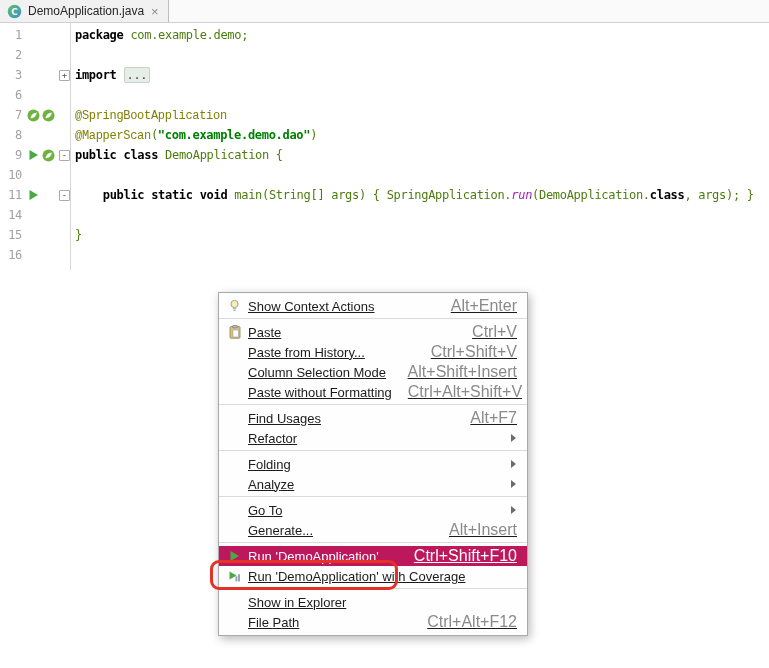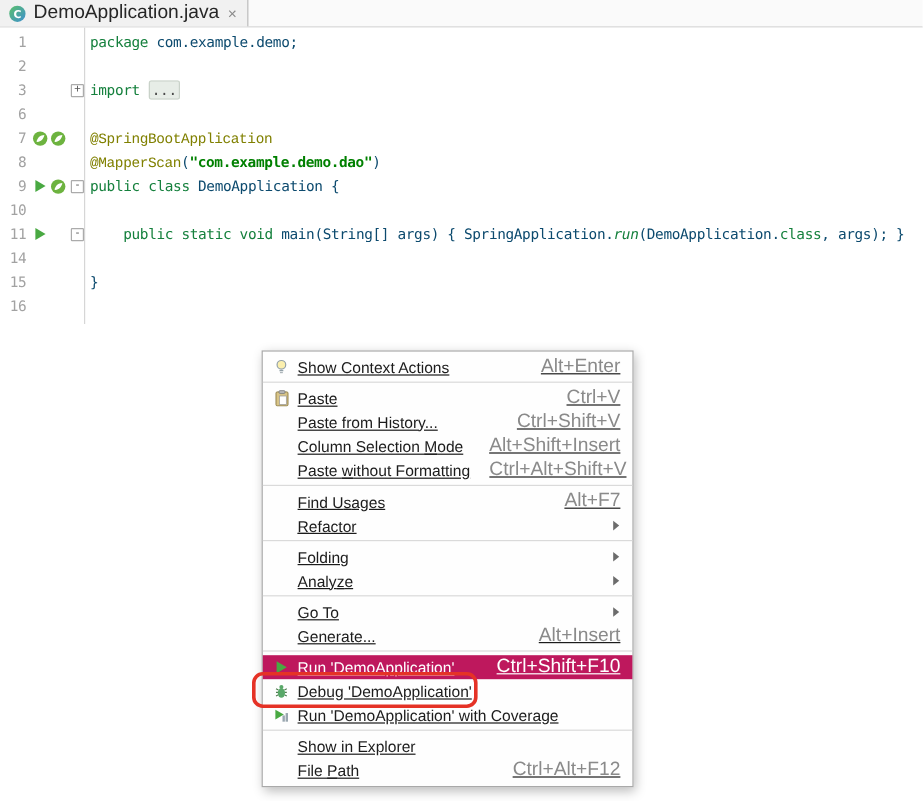--- a/index.html
+++ b/index.html
@@ -3,41 +3,41 @@
 <meta charset="utf-8">
 <style>
   html,body{margin:0;padding:0;background:#ffffff;font-family:"Liberation Sans",sans-serif;}
   .app{position:relative;width:769px;height:668px;overflow:hidden;background:#ffffff;}
 
   
   .tabbar{position:absolute;top:0;left:0;right:0;height:22px;background:#FAFAFA;border-bottom:1px solid #CFCFCF;}
   .tab{position:absolute;left:0;top:0;height:22px;display:flex;align-items:center;
        padding:0 9px 0 7px;background:#F1F1F1;border-right:1px solid #BEBEBE;box-sizing:border-box;}
   .tab-icon{display:inline-flex;width:15px;height:15px;}
-  .tab-label{margin:0 7px 0 6px;font-size:16px;color:#262626;white-space:nowrap;}
+  .tab-label{margin:0 7px 0 6px;font-size:12px;color:#262626;white-space:nowrap;}
   .tab-close{color:#8A8A8A;font-size:13px;line-height:13px;cursor:pointer;}
 
   
   .editor{position:absolute;top:23px;left:0;right:0;bottom:0;background:#ffffff;}
   .gutter-sep{position:absolute;left:70px;top:0;width:1px;height:247px;background:#D6D6D6;}
   #code{position:absolute;top:2px;left:0;right:0;}
   .line{position:relative;height:20px;}
   .ln{position:absolute;left:0;top:0;width:22px;text-align:right;color:#A2A2A2;
       font:12px/20px "DejaVu Sans Mono",monospace;letter-spacing:-0.3px;}
   .gic{position:absolute;left:27px;top:0;height:20px;display:flex;align-items:center;gap:2px;}
   .gi{display:inline-flex;width:13px;height:13px;align-items:center;justify-content:center;}
   .fold{position:absolute;left:59px;top:5px;width:9px;height:9px;border:1px solid #ABABAB;
         background:#FFFFFF;color:#555;font:9px/9px "DejaVu Sans Mono",monospace;text-align:center;border-radius:1px;}
   .ct{position:absolute;left:75px;top:0;white-space:pre;color:#000;
       font:12px/20px "DejaVu Sans Mono",monospace;letter-spacing:-0.3px;}
-  .tk-kw{color:#15803d;font-weight:normal;}
+  .tk-kw{color:#000000;font-weight:bold;}
   .tk-ann{color:#808000;font-family:Liberation Mono, monospace;}
   .tk-str{color:#008000;font-weight:bold;}
-  .tk-pl{color:#0c4a6e;}
-  .tk-it{color:#15803d;font-style:italic;}
+  .tk-pl{color:#4d7c0f;}
+  .tk-it{color:#a21caf;font-style:italic;}
   .tk-folded{background:#E7EDE7;border:1px solid #C9D2C9;color:#4A4A4A;padding:0 2px;border-radius:2px;}
 
   
   .context-menu{position:absolute;left:218px;top:292px;width:310px;box-sizing:border-box;
       background:#FEFEFE;border:1px solid #A9A9A9;box-shadow:2px 3px 9px rgba(0,0,0,.28);
       padding:3px 0;z-index:5;}
   .mi{height:20px;display:flex;align-items:center;padding:0 10px 0 5px;font-size:13px;color:#1C1C1C;white-space:nowrap;text-decoration:underline;}
   .mi-ic{width:21px;height:16px;display:inline-flex;align-items:center;justify-content:center;margin-right:3px;flex:none;}
   .mi-lab{white-space:nowrap;}
   .mi-lab u{text-underline-offset:1px;}
@@ -254,37 +254,20 @@
           <svg width="11" height="12" viewBox="0 0 11 12">
             <polygon points="1.5,1 10,6 1.5,11" fill="#49A942"></polygon>
           </svg>
         </span>
         <span class="mi-lab">Run 'DemoApplication'</span>
         <span class="mi-sc">Ctrl+Shift+F10</span>
       </div>
       <div class="mi">
         <span class="mi-ic">
           <svg width="13" height="13" viewBox="0 0 13 13">
-            <g stroke="#4E7B4E" stroke-width="0.9">
-              <line x1="2" y1="4" x2="4" y2="5"></line>
-              <line x1="2" y1="7" x2="4" y2="7"></line>
-              <line x1="2" y1="10" x2="4" y2="9"></line>
-              <line x1="11" y1="4" x2="9" y2="5"></line>
-              <line x1="11" y1="7" x2="9" y2="7"></line>
-              <line x1="11" y1="10" x2="9" y2="9"></line>
-            </g>
-            <ellipse cx="6.5" cy="7.5" rx="3" ry="4" fill="#59A869"></ellipse>
-            <circle cx="6.5" cy="2.6" r="1.7" fill="#59A869"></circle>
-          </svg>
-        </span>
-        <span class="mi-lab">Debug 'DemoApplication'</span>
-      </div>
-      <div class="mi">
-        <span class="mi-ic">
-          <svg width="13" height="13" viewBox="0 0 13 13">
             <polygon points="1.5,1.5 8.5,5.5 1.5,9.5" fill="#49A942"></polygon>
             <rect x="7.4" y="6.2" width="2" height="5.2" fill="#9AA7B0"></rect>
             <rect x="10" y="4.2" width="2" height="7.2" fill="#9AA7B0"></rect>
           </svg>
         </span>
         <span class="mi-lab">Run 'DemoApplication' with Coverage</span>
       </div>
       <div class="msep"></div>
       <div class="mi">
         <span class="mi-ic"></span>

